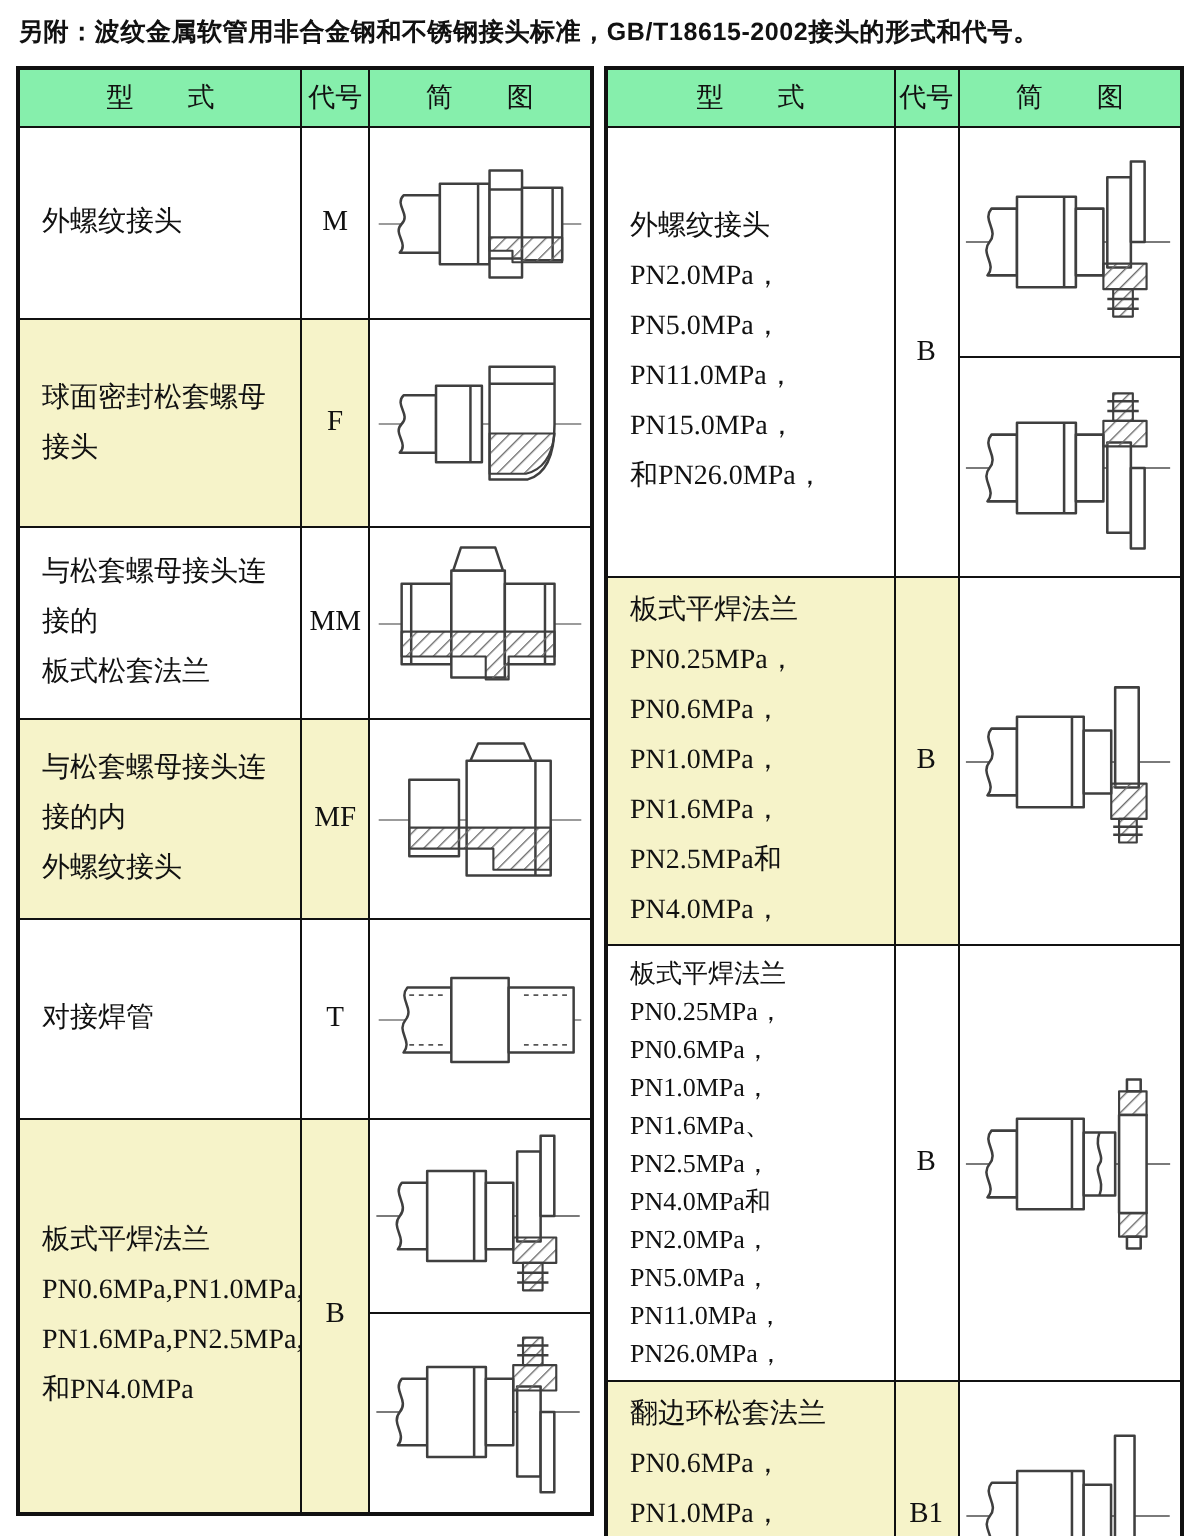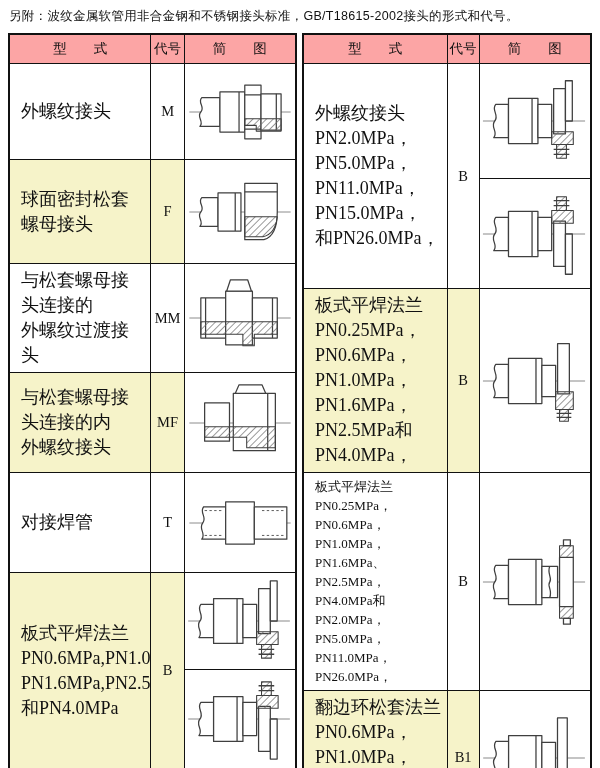--- a/index.html
+++ b/index.html
@@ -1,23 +1,23 @@
 <!DOCTYPE html>
 <html><head>
 <meta charset="utf-8">
 <style>
   html,body{margin:0;padding:0;background:#ffffff;}
   body{width:600px;height:768px;overflow:hidden;font-family:"Liberation Serif","DejaVu Serif",serif;color:#111;}
   .page{padding:6px 8px 0 8px;}
-  .title{font-family:"Liberation Sans","DejaVu Sans",sans-serif;font-weight:normal;font-size:12.5px;letter-spacing:.3px;margin:2px 0 8px 1px;white-space:nowrap;}
+  .title{font-family:"Liberation Sans","DejaVu Sans",sans-serif;font-weight:bold;font-size:12.5px;letter-spacing:.3px;margin:2px 0 8px 1px;white-space:nowrap;}
   .tables{display:flex;gap:5px;align-items:flex-start;}
   table{border-collapse:collapse;table-layout:fixed;border:2px solid #111;}
   td,th{border:1px solid #111;padding:0;overflow:hidden;}
-  th{background:#fca5a5;font-weight:normal;font-size:13.5px;height:28px;text-align:center;}
-  td.t{font-size:18px;line-height:25px;padding:4px 4px 4px 11px;vertical-align:middle;white-space:pre-line;text-align:left;}
+  th{background:#86efac;font-weight:normal;font-size:13.5px;height:28px;text-align:center;}
+  td.t{font-size:14px;line-height:25px;padding:4px 4px 4px 11px;vertical-align:middle;white-space:pre-line;text-align:left;}
   td.t.tight{line-height:19px;font-size:13px;}
   td.c{text-align:center;vertical-align:middle;font-size:14.5px;}
   td.d{text-align:center;vertical-align:middle;background:#fff;}
   tr.hl td.t, tr.hl td.c, td.hl{background:#f6f3c9;}
   svg.diag{display:block;margin:0 auto;}
   .dln{fill:none;stroke:#3f3f3f;stroke-width:1.3;stroke-linejoin:round;}
   .dlw{fill:#ffffff;stroke:#3f3f3f;stroke-width:1.3;stroke-linejoin:round;}
   .cl{stroke:#7a7a7a;stroke-width:0.9;}
   .dsh{stroke:#555;stroke-width:1;stroke-dasharray:2.5 2.5;fill:none;}
   .ht{fill:url(#hatch);stroke:#3f3f3f;stroke-width:1.1;stroke-linejoin:round;}
@@ -197,21 +197,21 @@
         <td class="t">球面密封松套螺母接头</td>
         <td class="c">F</td>
         <td class="d">
               <svg class="diag" width="108" height="86" viewBox="0 0 110 90">
                 <use href="#sym-f"></use>
               </svg>
             </td>
       </tr>
       <tr style="height:96px">
         <td class="t">与松套螺母接头连接的
-外螺纹过渡接头</td>
+板式松套法兰</td>
         <td class="c">MM</td>
         <td class="d">
               <svg class="diag" width="108" height="86" viewBox="0 0 110 90">
                 <use href="#sym-mm"></use>
               </svg>
             </td>
       </tr>
       <tr class="hl" style="height:100px">
         <td class="t">与松套螺母接头连接的内
 外螺纹接头</td>

